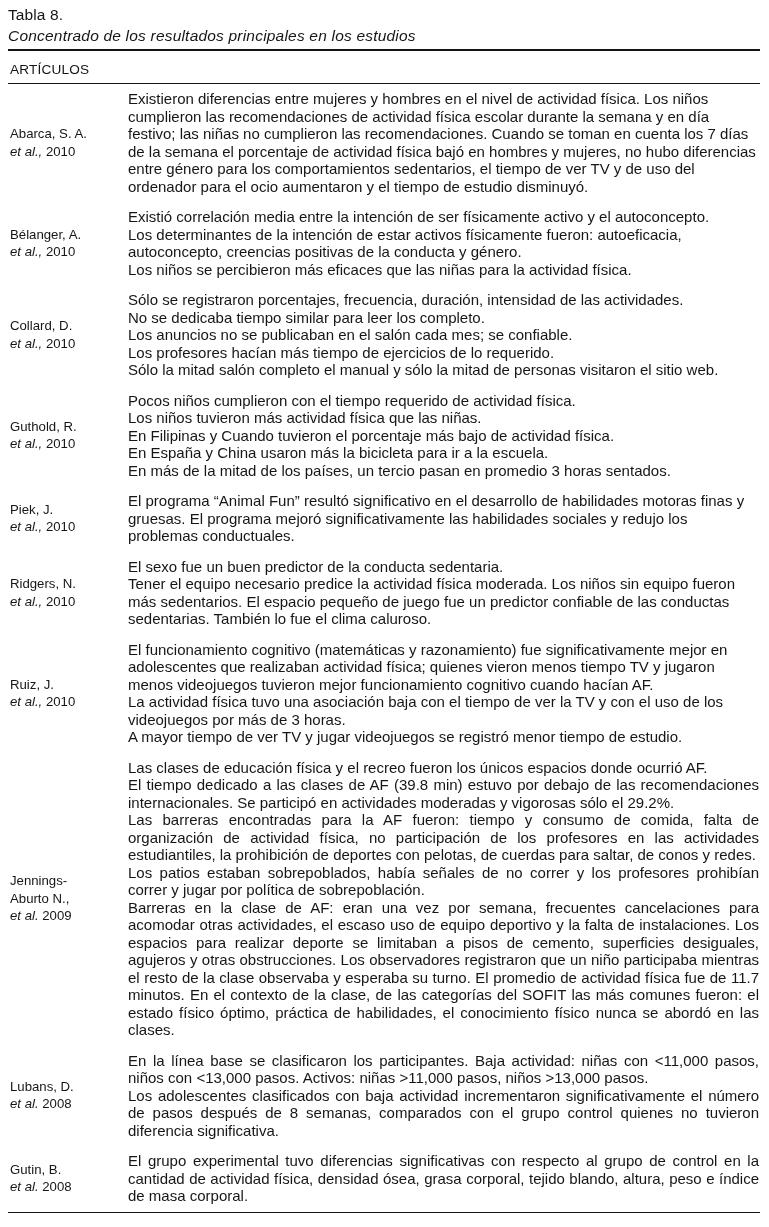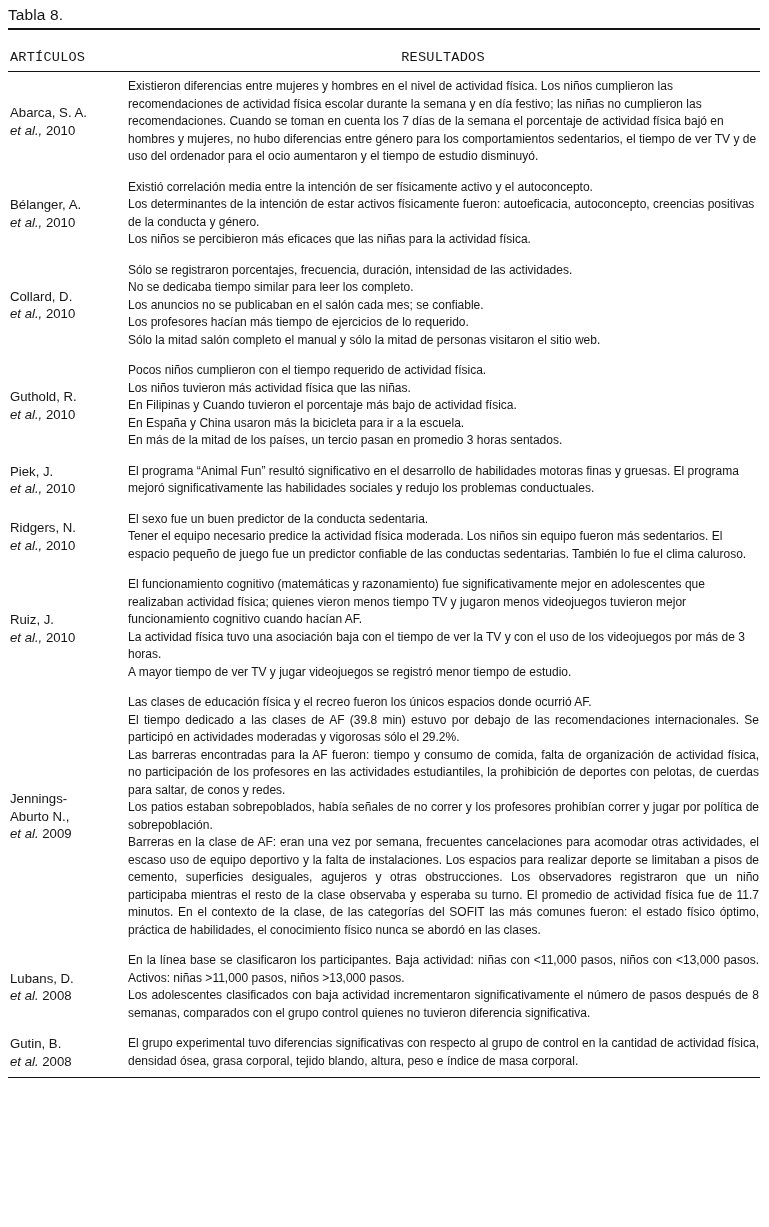--- a/index.html
+++ b/index.html
@@ -5,48 +5,48 @@
   html, body { margin: 0; padding: 0; background: #ffffff; }
   body {
     width: 769px; height: 1227px; overflow: hidden;
     font-family: "Liberation Sans", sans-serif;
     color: #161616;
   }
   .page { padding: 5px 9px 0 8px; }
   .title { font-size: 15.5px; line-height: 20px; letter-spacing: 0.1px; }
   .subtitle { font-size: 15.5px; font-style: italic; line-height: 21px; letter-spacing: 0.2px; }
   .tbl { border-top: 2px solid #141414; margin-top: 3px; }
-  .thead { display: flex; align-items: center; border-bottom: 1.5px solid #141414; padding: 20px 0 6px 2px; font-family: Liberation Mono, monospace; }
+  .thead { display: flex; align-items: center; border-bottom: 1.5px solid #141414; padding: 11px 0 6px 2px; }
   .th-articles { width: 116px; font-size: 13.6px; letter-spacing: 0.2px; }
   .th-results { flex: 1; text-align: center; font-size: 13.6px; letter-spacing: 0.2px; }
   .tbody { display: table; width: 100%; border-bottom: 1.5px solid #141414; }
   .trow { display: table-row; }
   .authors {
     display: table-cell; width: 113px; vertical-align: middle;
     font-size: 13.2px; line-height: 17.5px; padding: 6px 5px 7px 2px;
     white-space: nowrap;
   }
   .results {
     display: table-cell; vertical-align: top;
-    font-size: 12px; line-height: 17.5px; padding: 6px 1px 7px 0; margin-top: 24px;
+    font-size: 15px; line-height: 17.5px; padding: 6px 1px 7px 0; margin-top: 24px;
   }
   .results p { margin: 0; }
   .results.justify p { text-align: justify; }
   .etal i { font-style: italic; }
 </style>
 </head>
 <body>
 
 <div class="page">
   <div class="title">Tabla 8.</div>
+  <div class="subtitle">Concentrado de los resultados principales en los estudios</div>
 
   <div class="tbl">
     <div class="thead">
       <div class="th-articles">ARTÍCULOS</div>
-      <div class="th-results">RESULTADOS</div>
     </div>
     <div class="tbody" id="rows">
         <div class="trow">
           <div class="authors">
             <div>Abarca, S. A.</div>
             <div class="etal"><i>et al.,</i><span> 2010</span></div>
           </div>
           <div class="results">
             <p>Existieron diferencias entre mujeres y hombres en el nivel de actividad física. Los niños cumplieron las recomendaciones de actividad física escolar durante la semana y en día festivo; las niñas no cumplieron las recomendaciones. Cuando se toman en cuenta los 7 días de la semana el porcentaje de actividad física bajó en hombres y mujeres, no hubo diferencias entre género para los comportamientos sedentarios, el tiempo de ver TV y de uso del ordenador para el ocio aumentaron y el tiempo de estudio disminuyó.</p>
           </div>

